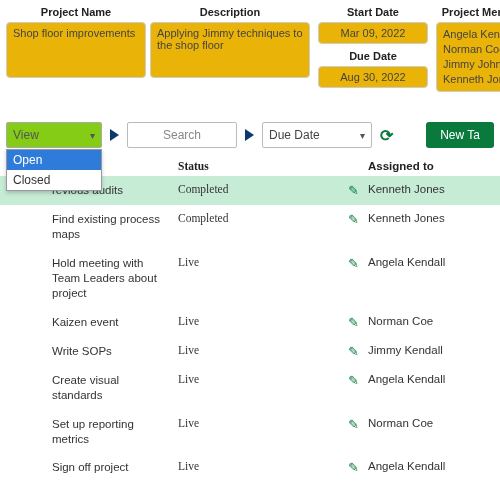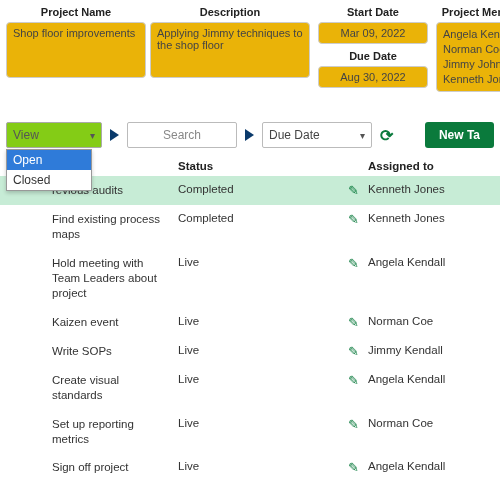--- a/index.html
+++ b/index.html
@@ -78,21 +78,21 @@
   }
   .select-wrap .caret {
     margin-left: auto;
     font-size: 10px;
     color: #555;
   }
   .dropdown-pop {
     position: absolute;
     left: -1px;
     top: 26px;
-    width: 86px;
+    width: 96px;
     border: 1px solid #999;
     background: #fff;
     z-index: 10;
     box-shadow: 0 2px 4px rgba(0,0,0,.2);
   }
   .dropdown-pop .opt {
     padding: 3px 6px;
     font-size: 12px;
     color: #333;
   }
@@ -135,35 +135,35 @@
     font-size: 16px;
     font-weight: bold;
   }
   .new-btn {
     margin-left: auto;
     background: #0a7a3c;
     color: #fff;
     border-radius: 3px;
     padding: 6px 14px;
     font-size: 12px;
-    font-weight: 700;
+    font-weight: 400;
     white-space:nowrap;
   }
   .table {
     width: 100%;
   }
   .thead {
     display:flex;
     padding: 4px 6px;
     font-weight:700;
     font-size:11.5px;
     color:#222;
   }
   .col-task { flex:0 0 172px; padding-right:6px;}
-  .col-status { flex:0 0 170px;}
+  .col-status { flex:0 0 170px;font-family:Liberation Serif, serif;}
   .col-edit { flex:0 0 20px;}
   .col-assigned { flex:1; }
   .row {
     display:flex;
     align-items: flex-start;
     padding: 7px 6px;
     font-size:11.5px;
     color:#333;
   }
   .row.hl {

